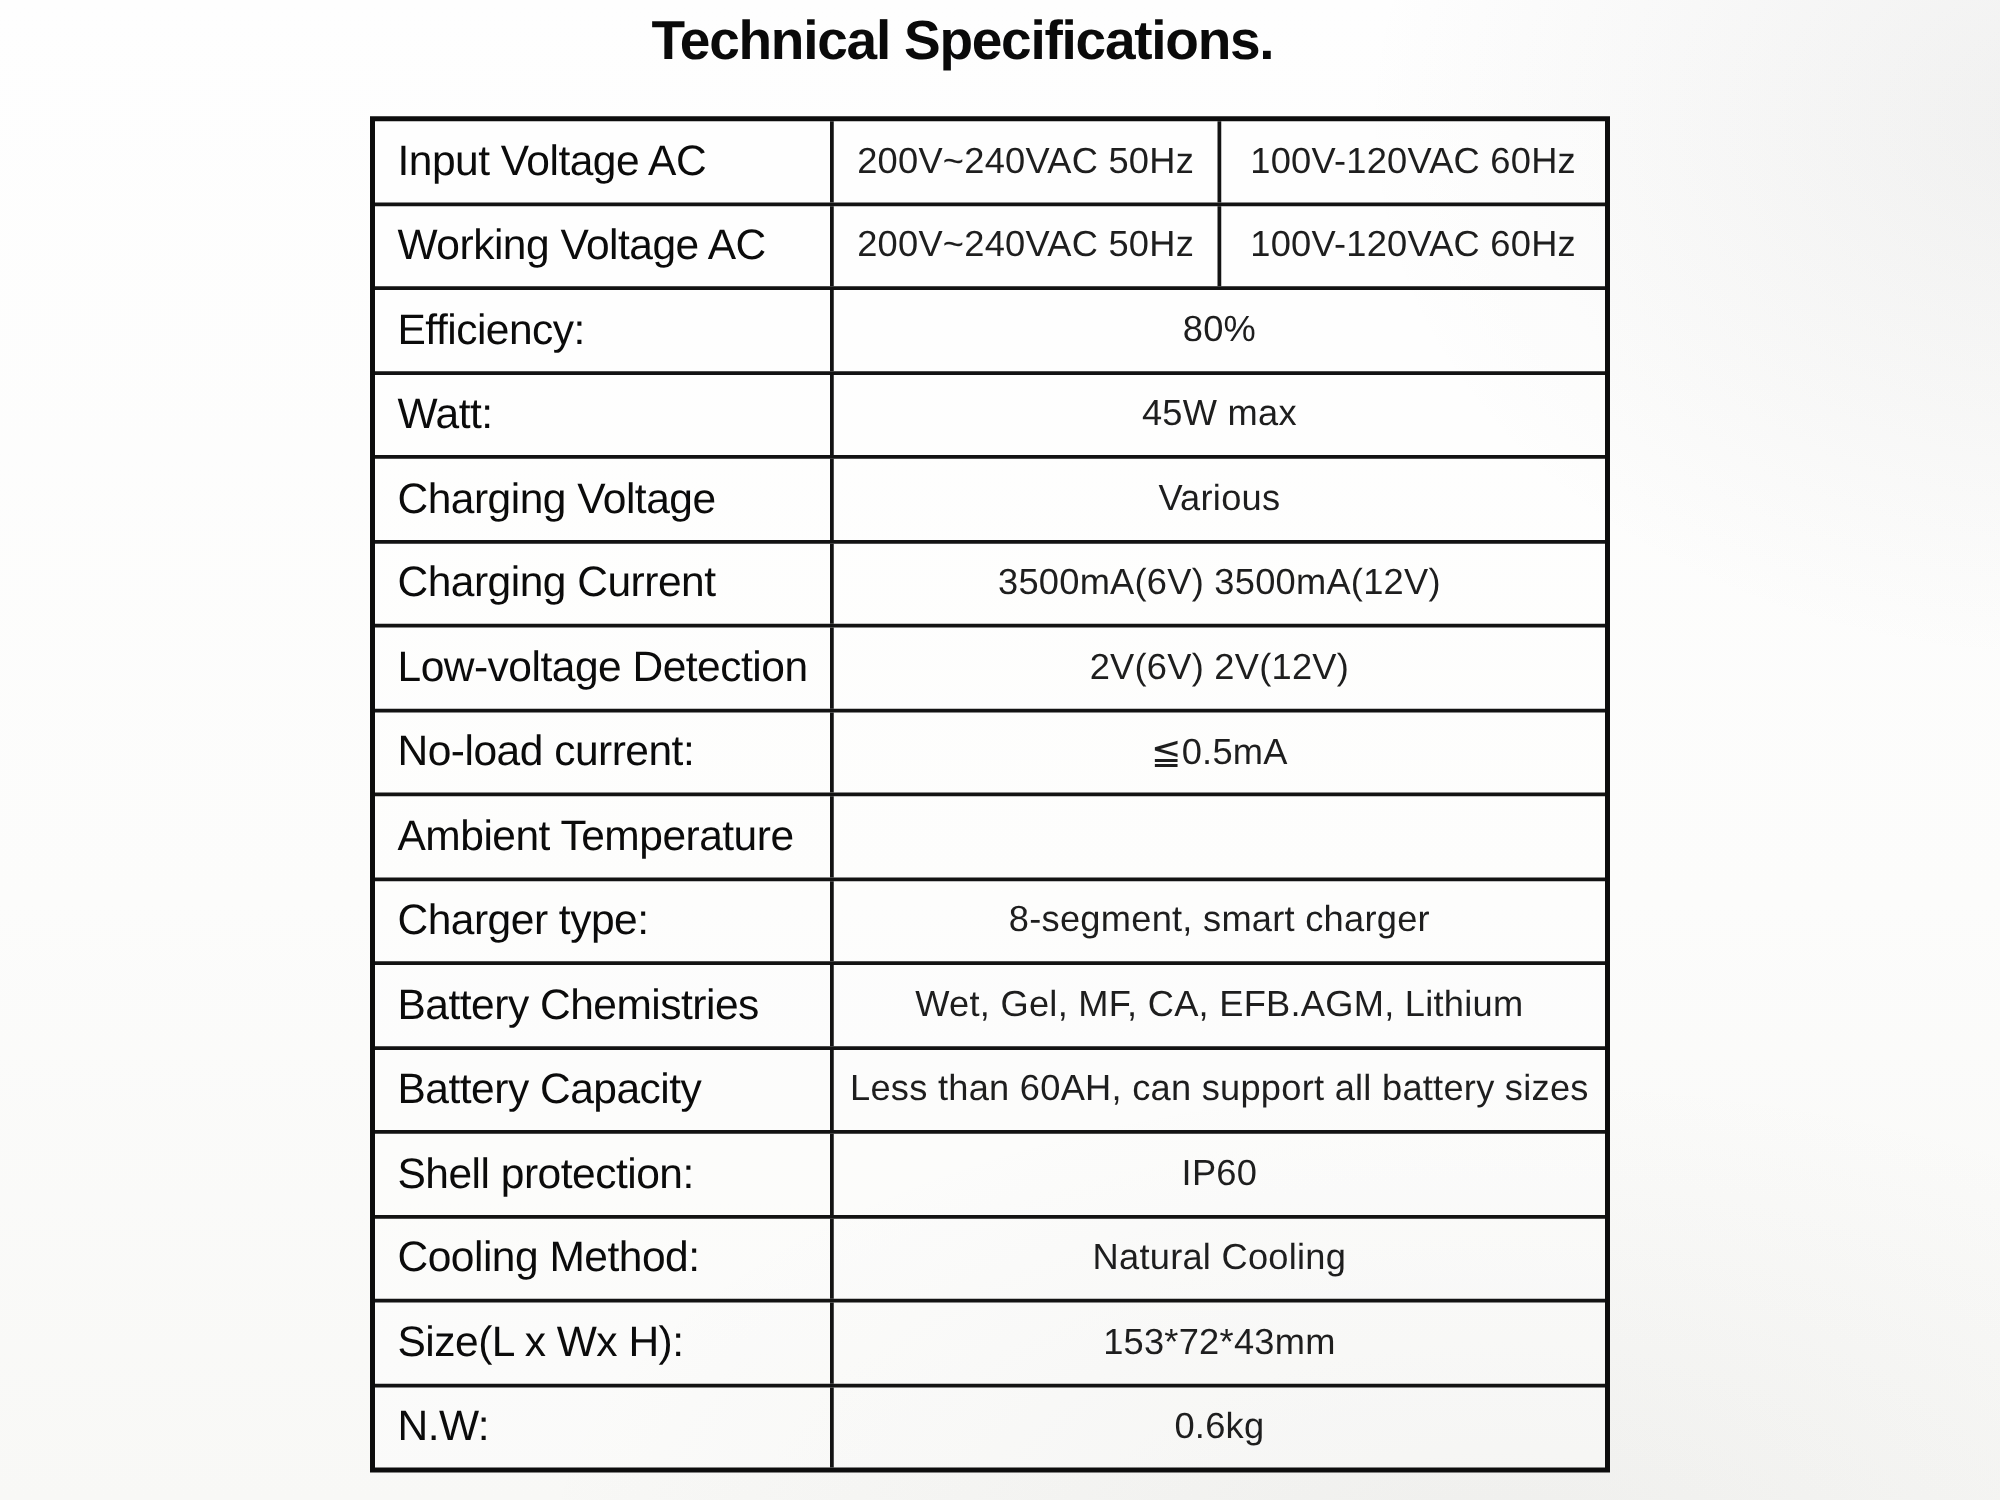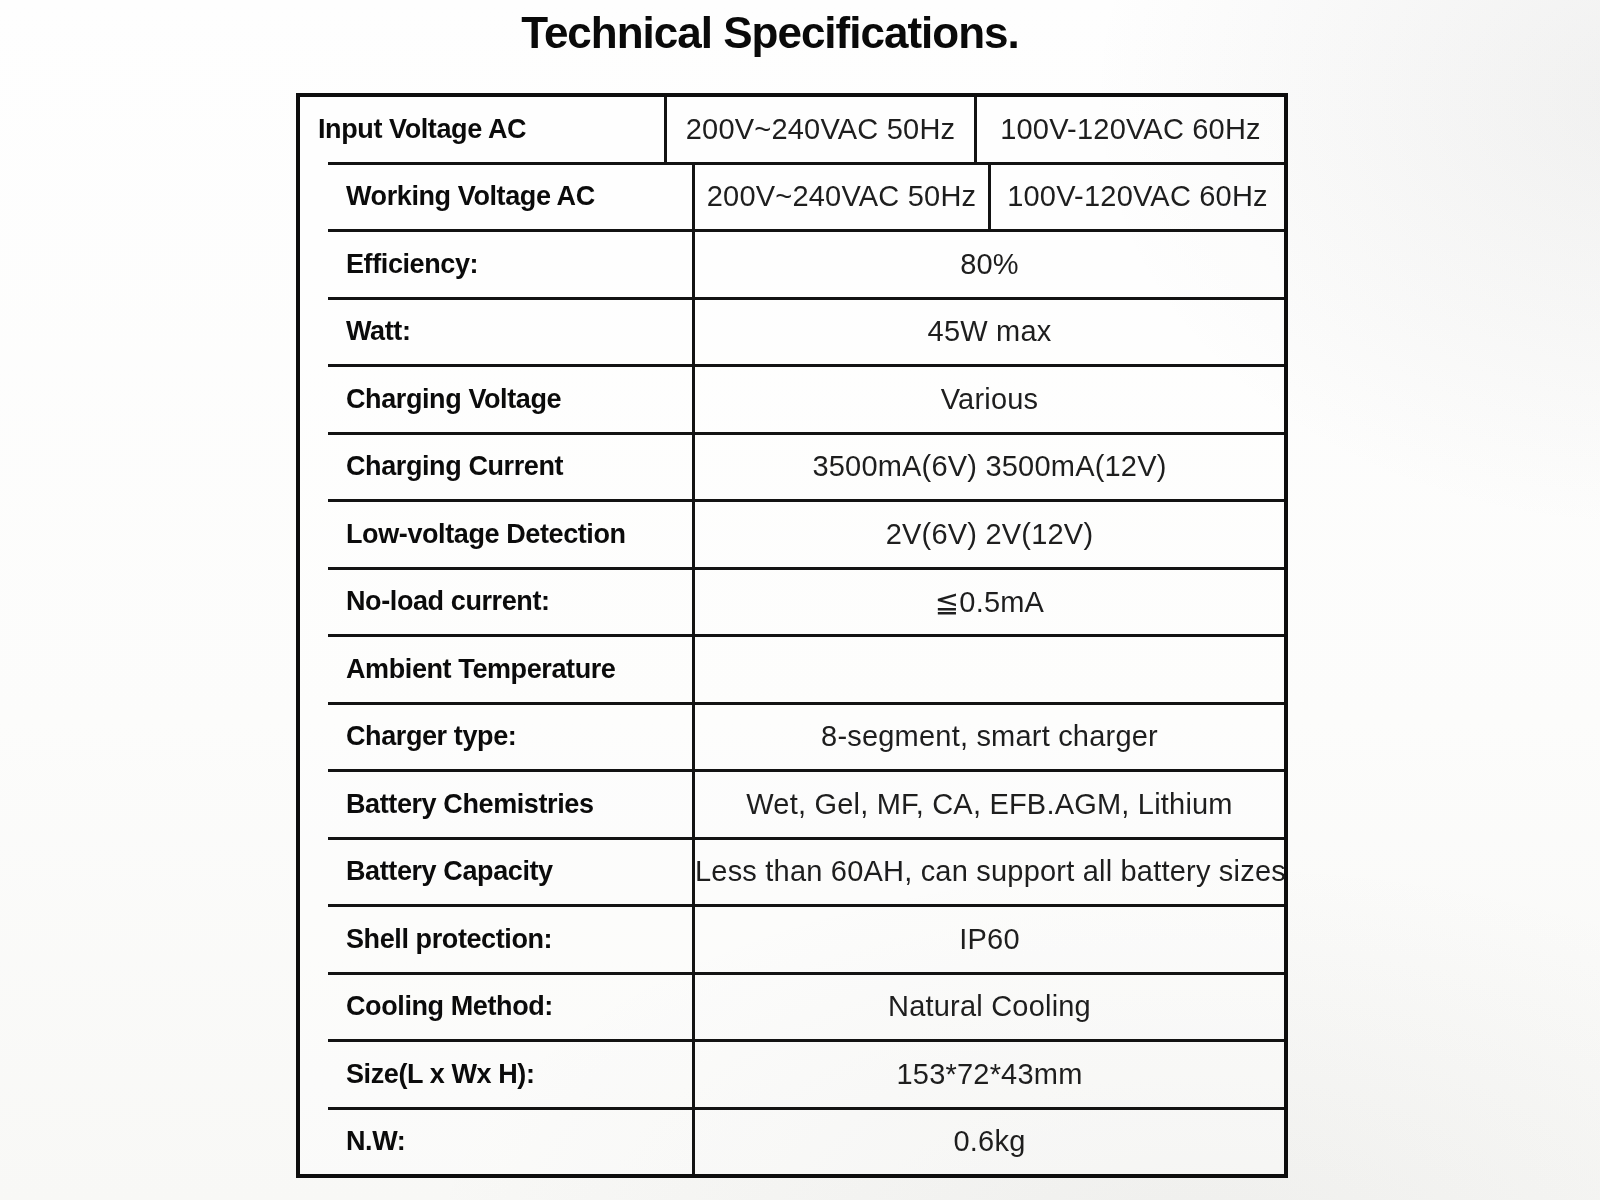--- a/index.html
+++ b/index.html
@@ -48,32 +48,31 @@
     flex-direction: column;
     background: rgba(255,255,255,0.35);
   }
   .row {
     flex: 1 1 0;
     display: flex;
     min-height: 0;
   }
   .row + .row {
     border-top: 3px solid #131313;
-    margin-left: 28px;
   }
   .cell-label {
     flex: 0 0 367px;
     box-sizing: border-box;
     border-right: 3px solid #131313;
     display: flex;
     align-items: center;
     padding-left: 18px;
     padding-right: 6px;
-    font-weight: 700;
-    font-size: 27px;
+    font-weight: 400;
+    font-size: 34px;
     letter-spacing: -0.4px;
     color: #0b0b0b;
     white-space: nowrap;
   }
   .cell-value {
     flex: 1 1 0;
     display: flex;
     align-items: center;
     justify-content: center;
     font-size: 29px;

